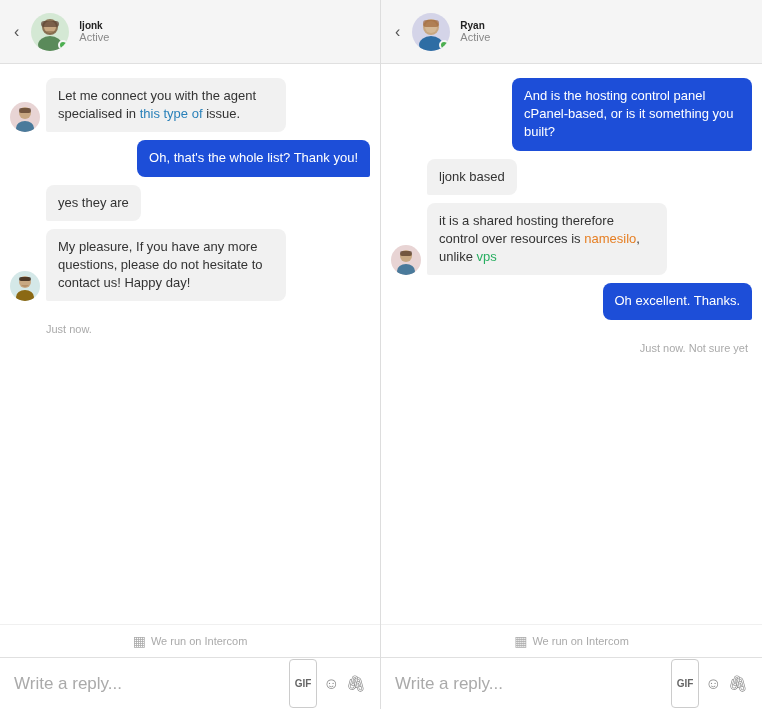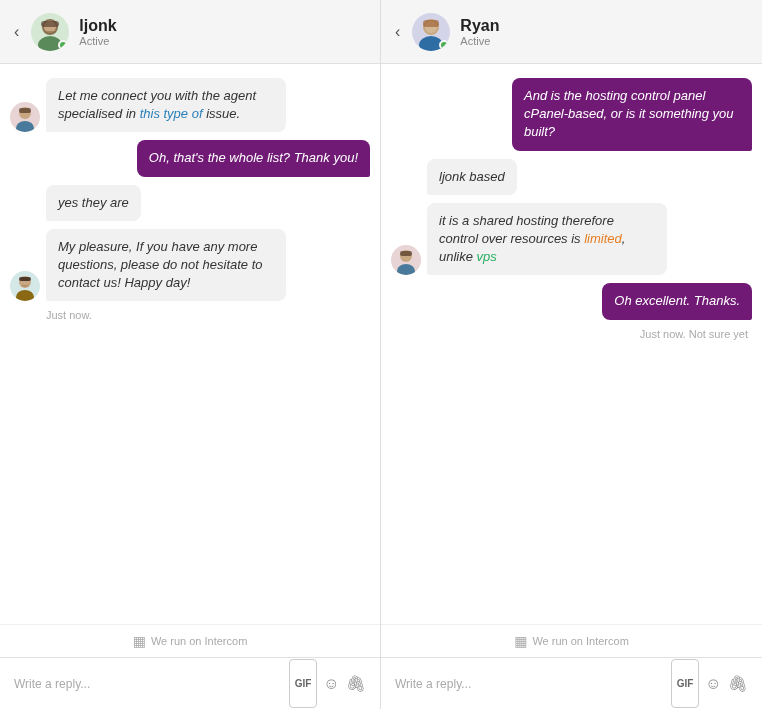--- a/index.html
+++ b/index.html
@@ -66,21 +66,21 @@
       border: 2px solid #f5f5f5;
     }
 
     .header-info {
       display: flex;
       flex-direction: column;
     }
 
     .header-name {
       font-weight: 600;
-      font-size: 16px;
+      font-size: 10px;
       color: #222;
     }
 
     .header-status {
       font-size: 11px;
       color: #888;
     }
 
     .messages-area {
       flex: 1;
@@ -97,21 +97,20 @@
     }
     .messages-area::-webkit-scrollbar-thumb {
       background: #ccc;
       border-radius: 3px;
     }
 
     .msg-row {
       display: flex;
       align-items: flex-end;
       gap: 6px;
-      font-style: italic;
     }
 
     .msg-row.agent {
       flex-direction: row;
     }
 
     .msg-row.user {
       flex-direction: row-reverse;
     }
 
@@ -138,21 +137,21 @@
       line-height: 1.4;
     }
 
     .bubble.agent-bubble {
       background: #f1f1f1;
       color: #333;
       border-bottom-left-radius: 2px;
     }
 
     .bubble.user-bubble {
-      background: #701a75;
+      background: #1d4ed8;
       color: #fff;
       border-bottom-right-radius: 2px;
     }
 
     .bubble a {
       color: #1a73e8;
       text-decoration: underline;
     }
 
     .bubble.agent-bubble a {
@@ -161,21 +160,21 @@
 
     .no-avatar-space {
       width: 30px;
       flex-shrink: 0;
     }
 
     .timestamp {
       font-size: 11px;
       color: #aaa;
       margin-left: 36px;
-      margin-top: 0;
+      margin-top: 14px;
     }
 
     .timestamp.right {
       text-align: right;
       margin-left: 0;
       margin-right: 4px;
     }
 
     .intercom-footer {
       padding: 8px 0;
@@ -197,21 +196,21 @@
       align-items: center;
       gap: 8px;
       height: 52px;
       flex-shrink: 0;
     }
 
     .reply-input {
       flex: 1;
       border: none;
       outline: none;
-      font-size: 12px;
+      font-size: 17px;
       color: #333;
       background: transparent;
     }
 
     .reply-input::placeholder {
       color: #aaa;
     }
 
     .reply-actions {
       display: flex;
@@ -363,21 +362,21 @@
 
     <div class="msg-row agent">
       <div class="msg-avatar av-agent1">
         <svg viewBox="0 0 30 30" xmlns="http://www.w3.org/2000/svg">
           <circle cx="15" cy="11" r="6" fill="#c8a882"></circle>
           <ellipse cx="15" cy="26" rx="9" ry="7" fill="#4a7a9b"></ellipse>
           <rect x="9" y="6" width="12" height="5" rx="2" fill="#3a2010" opacity="0.6"></rect>
         </svg>
       </div>
       <div class="bubble agent-bubble">
-        it is a shared hosting therefore control over resources is <span class="highlight-orange">limited</span>, unlike <span class="highlight-green">vps</span>
+        it is a shared hosting therefore control over resources is <span class="highlight-orange">namesilo</span>, unlike <span class="highlight-green">vps</span>
       </div>
     </div>
 
     <div class="msg-row user">
       <div class="bubble user-bubble">
         Oh excellent. Thanks.
       </div>
     </div>
 
     <div class="timestamp right">Just now. Not sure yet</div>

